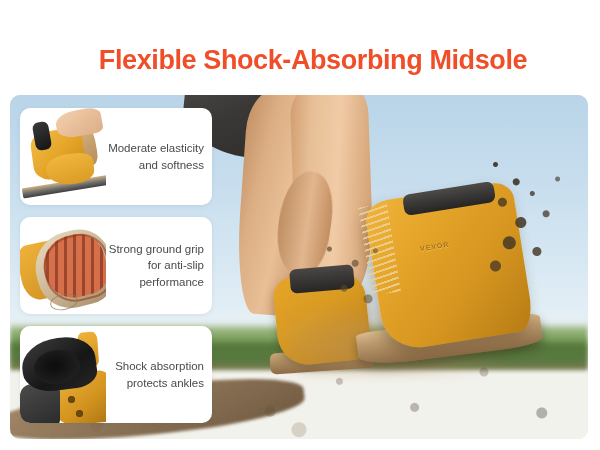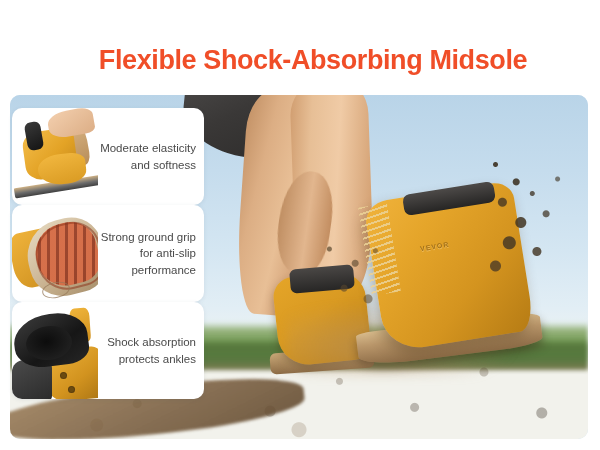--- a/index.html
+++ b/index.html
@@ -293,26 +293,26 @@
     bottom: 18%;
     width: 40%;
     height: 22%;
     background: radial-gradient(ellipse at 40% 60%, rgba(186,152,110,0.55), rgba(186,152,110,0) 70%);
     filter: blur(4px);
   }
 
   
   .cards {
     position: absolute;
-    left: 12px;
+    left: 20px;
     top: 108px;
     width: 192px;
     display: flex;
     flex-direction: column;
-    gap: 0;
+    gap: 12px;
     justify-content: center;
   }
   .card {
     position: relative;
     height: 97px;
     background: #ffffff;
     border-radius: 10px;
     display: flex;
     align-items: center;
     box-shadow: 0 1px 4px rgba(60,80,100,0.10);

